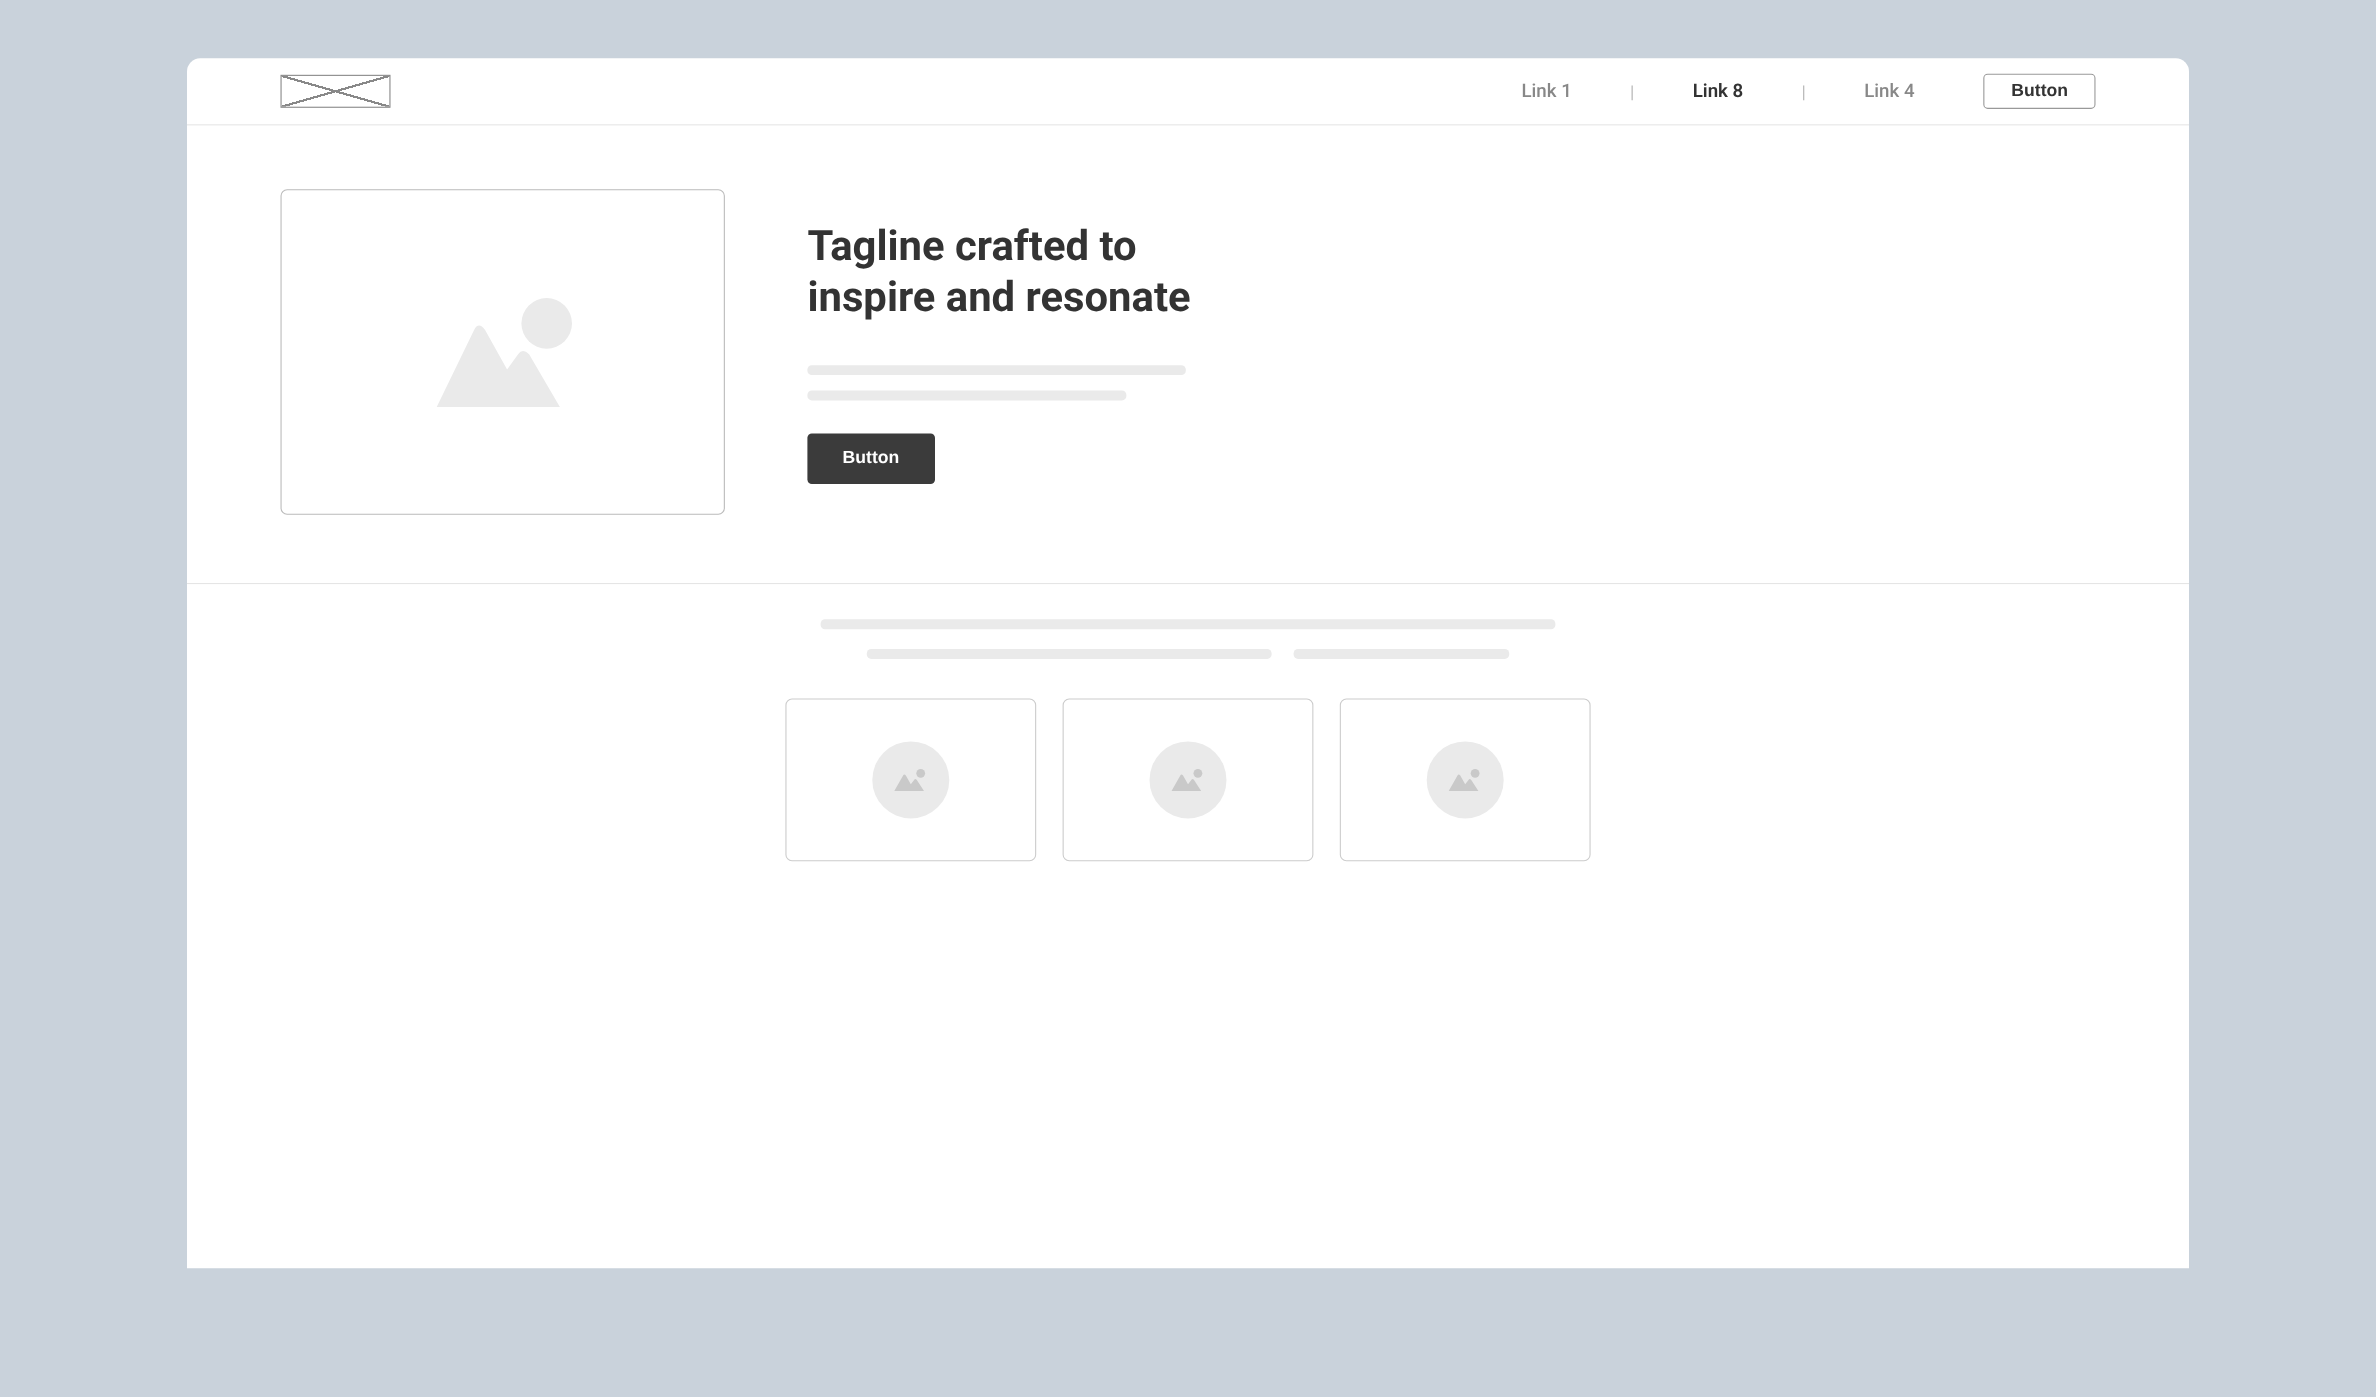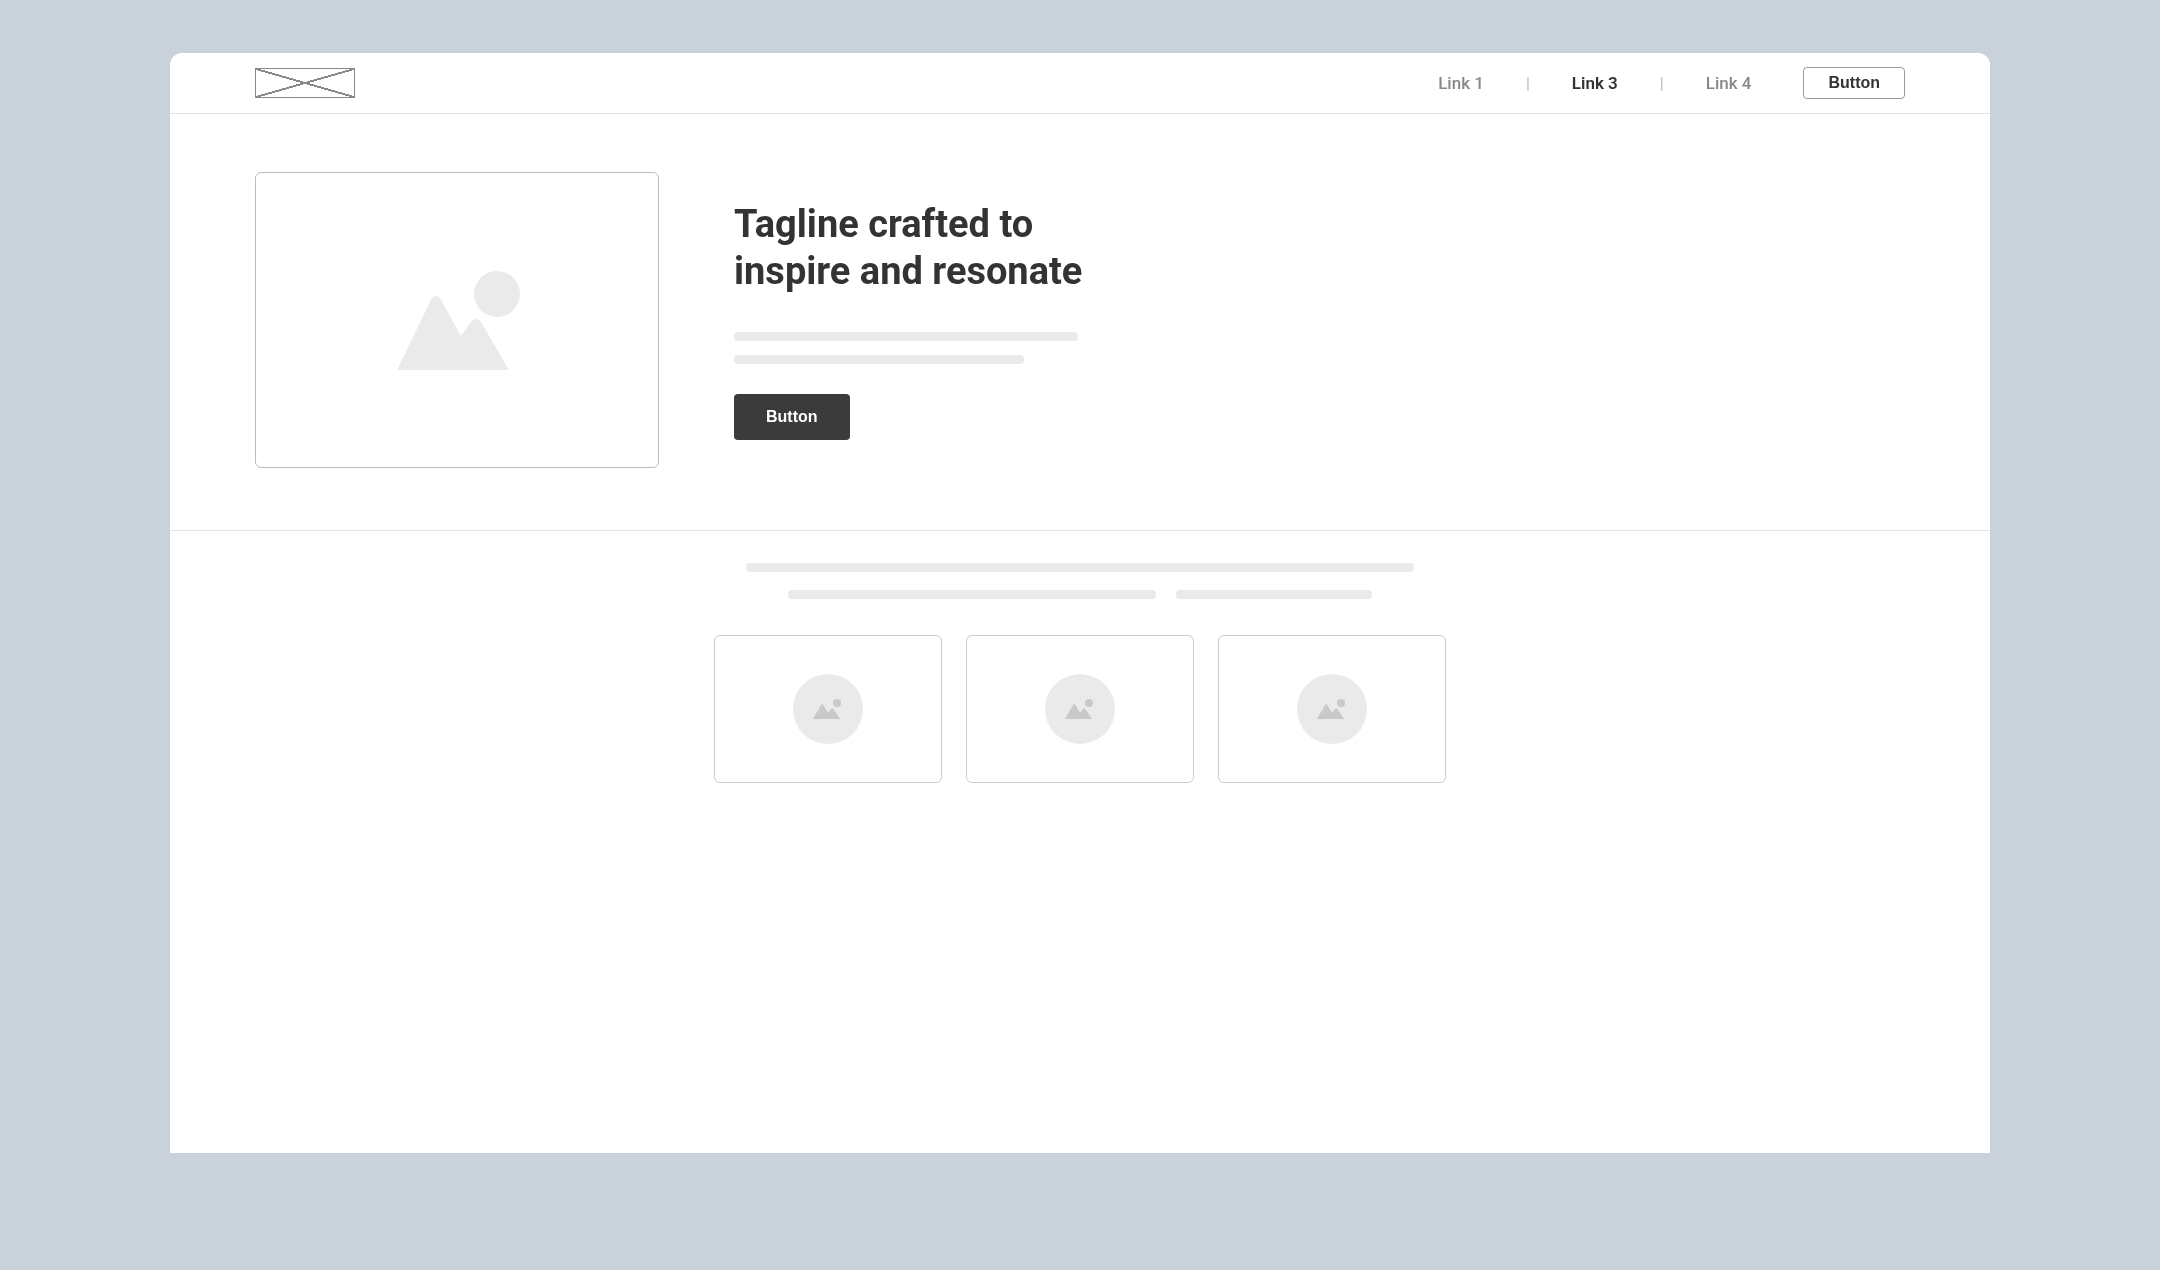--- a/index.html
+++ b/index.html
@@ -40,21 +40,21 @@
       height: 100%;
       background: linear-gradient(to bottom right, transparent calc(50% - 1px), #888 calc(50% - 1px), #888 calc(50% + 1px), transparent calc(50% + 1px));
     }
     .logo::after {
       background: linear-gradient(to bottom left, transparent calc(50% - 1px), #888 calc(50% - 1px), #888 calc(50% + 1px), transparent calc(50% + 1px));
     }
     .nav {
       margin-left: auto;
       display: flex;
       align-items: center;
-      gap: 42px;
+      gap: 53px;
     }
     .nav-link {
       color: #888;
       font-size: 17px;
       font-weight: 500;
       cursor: pointer;
     }
     .nav-link.active {
       color: #333;
       font-weight: 600;
@@ -186,21 +186,21 @@
 </head>
 <body>
 
 <div class="page">
 
   <header class="header">
     <div class="logo"></div>
     <nav class="nav">
       <span class="nav-link">Link 1</span>
       <span class="nav-divider">|</span>
-      <span class="nav-link active">Link 3</span>
+      <span class="nav-link active">Link 8</span>
       <span class="nav-divider">|</span>
       <span class="nav-link">Link 4</span>
       <button class="header-button">Button</button>
     </nav>
   </header>
 
   <section class="hero">
     <div class="hero-image">
       <svg class="img-placeholder-svg" viewBox="0 0 180 140">
         <circle cx="130" cy="44" r="23" fill="#eaeaea"></circle>

